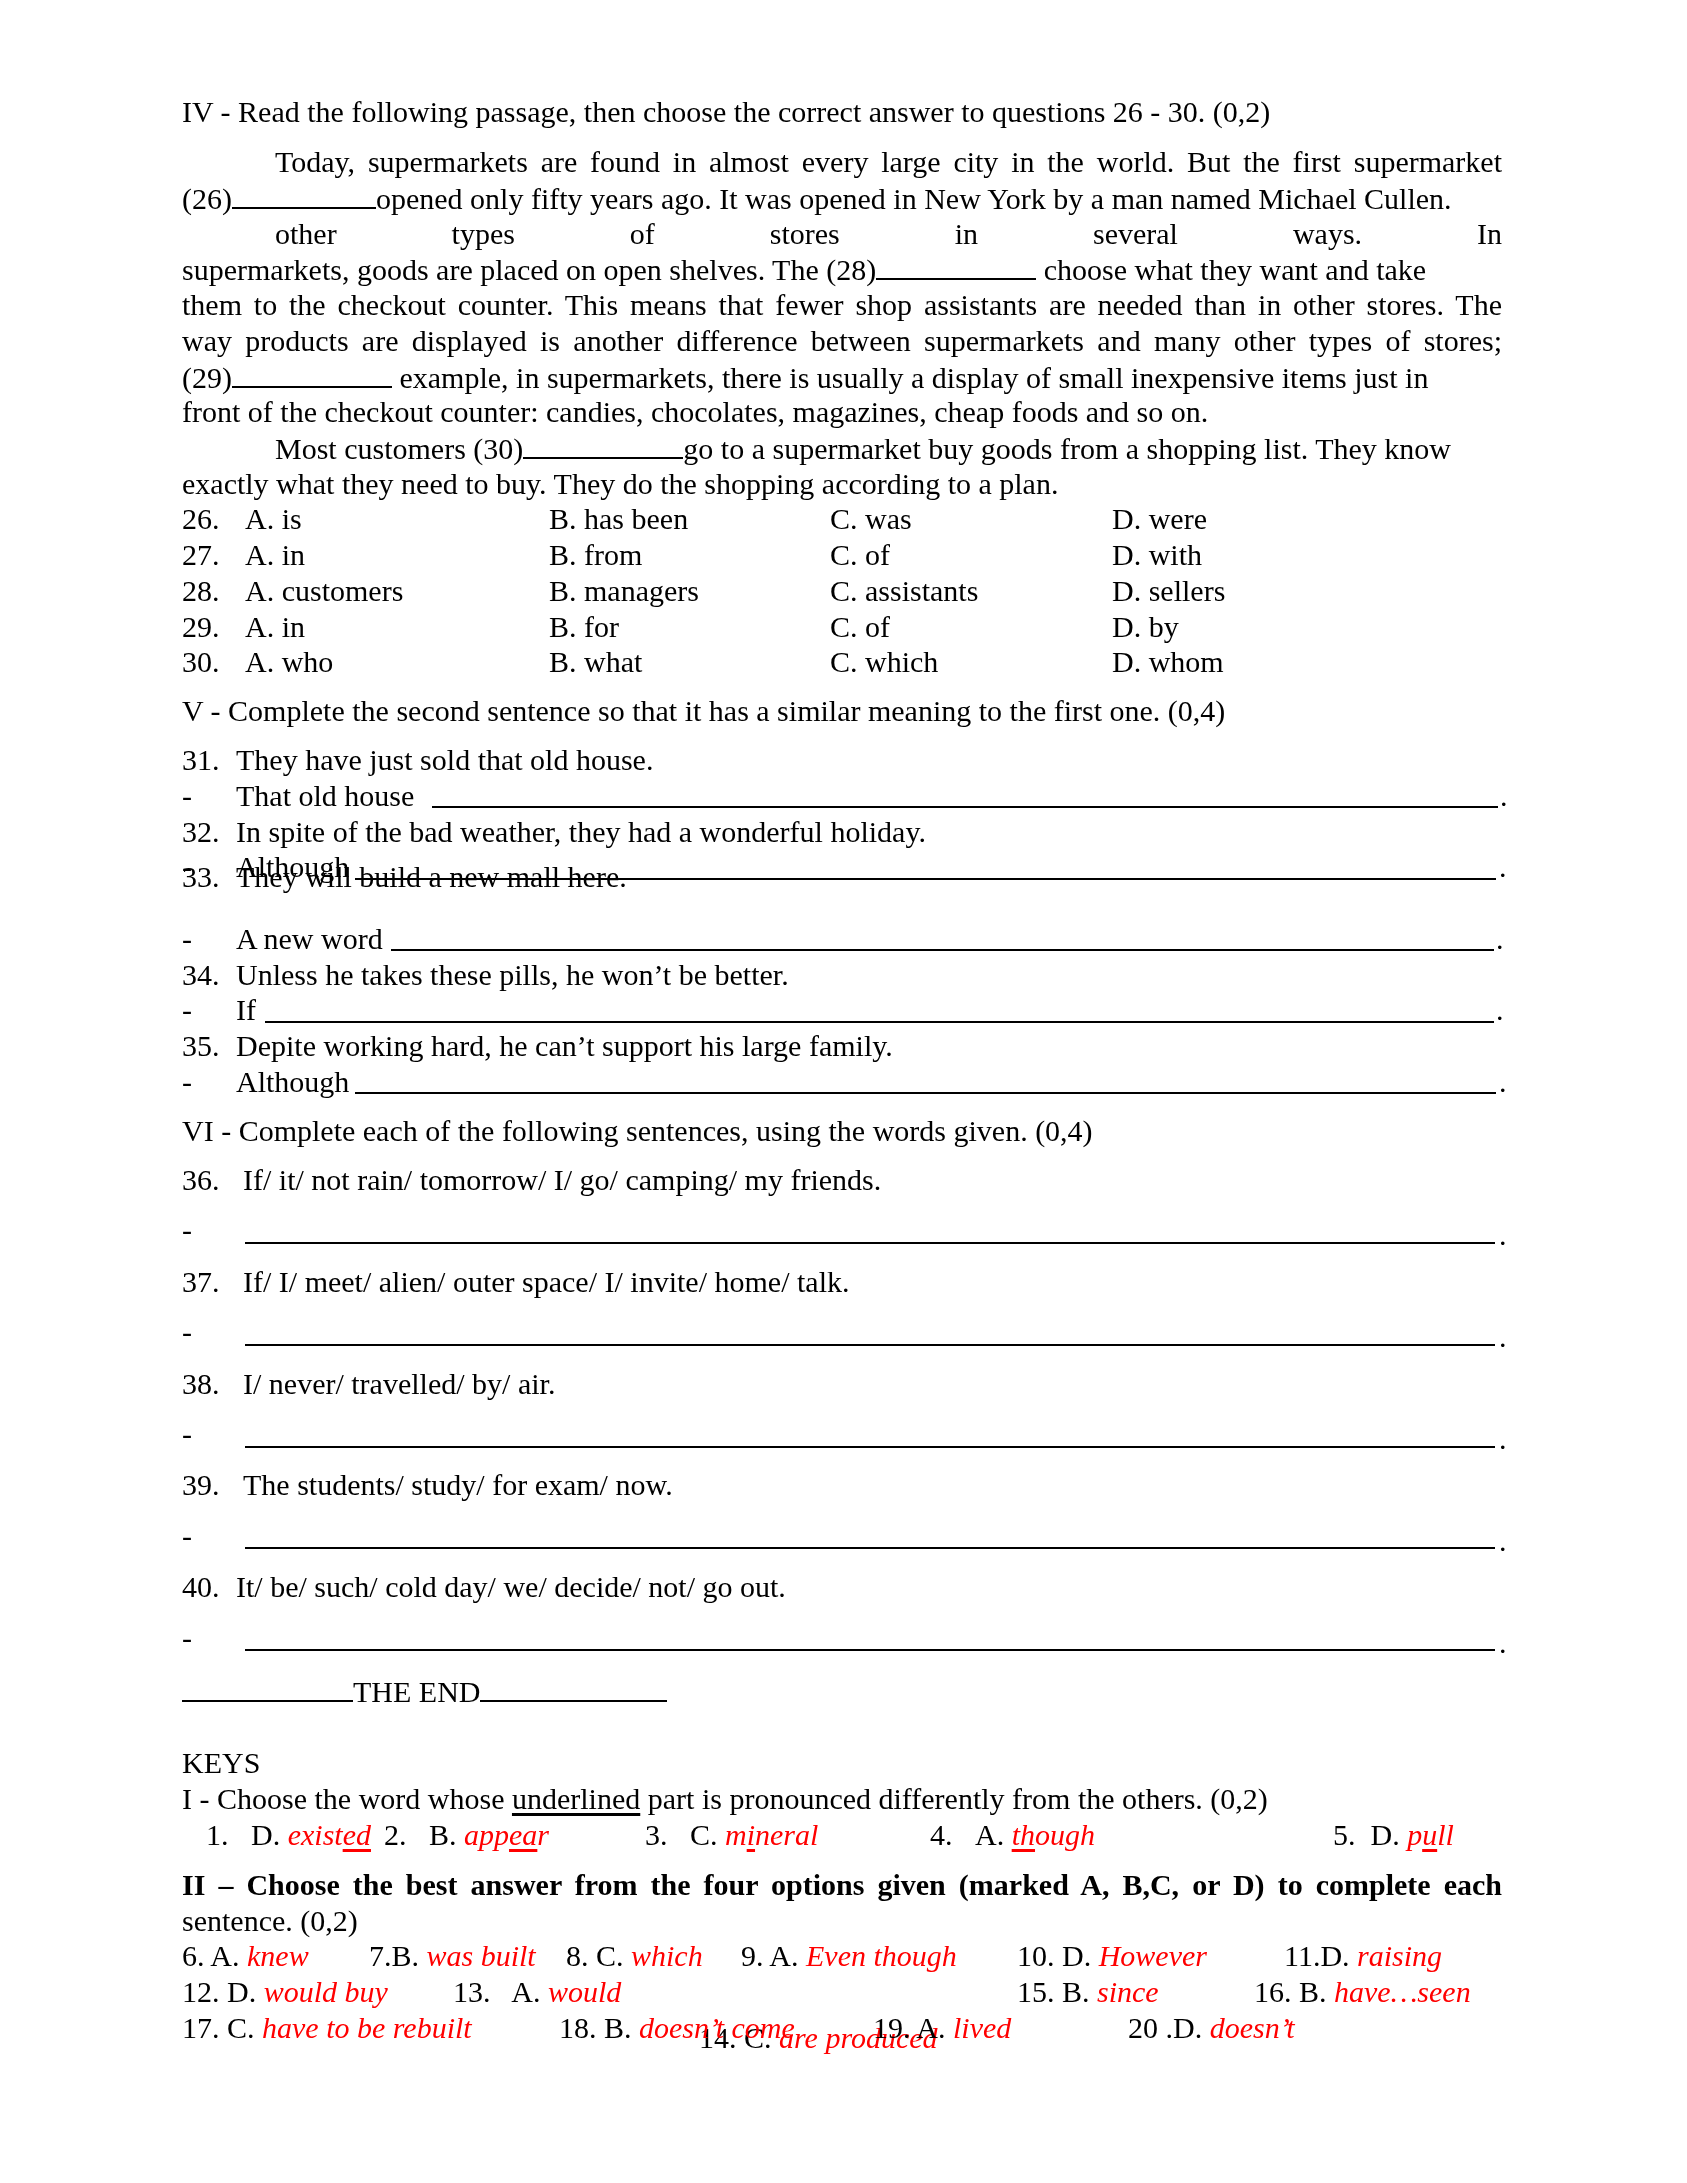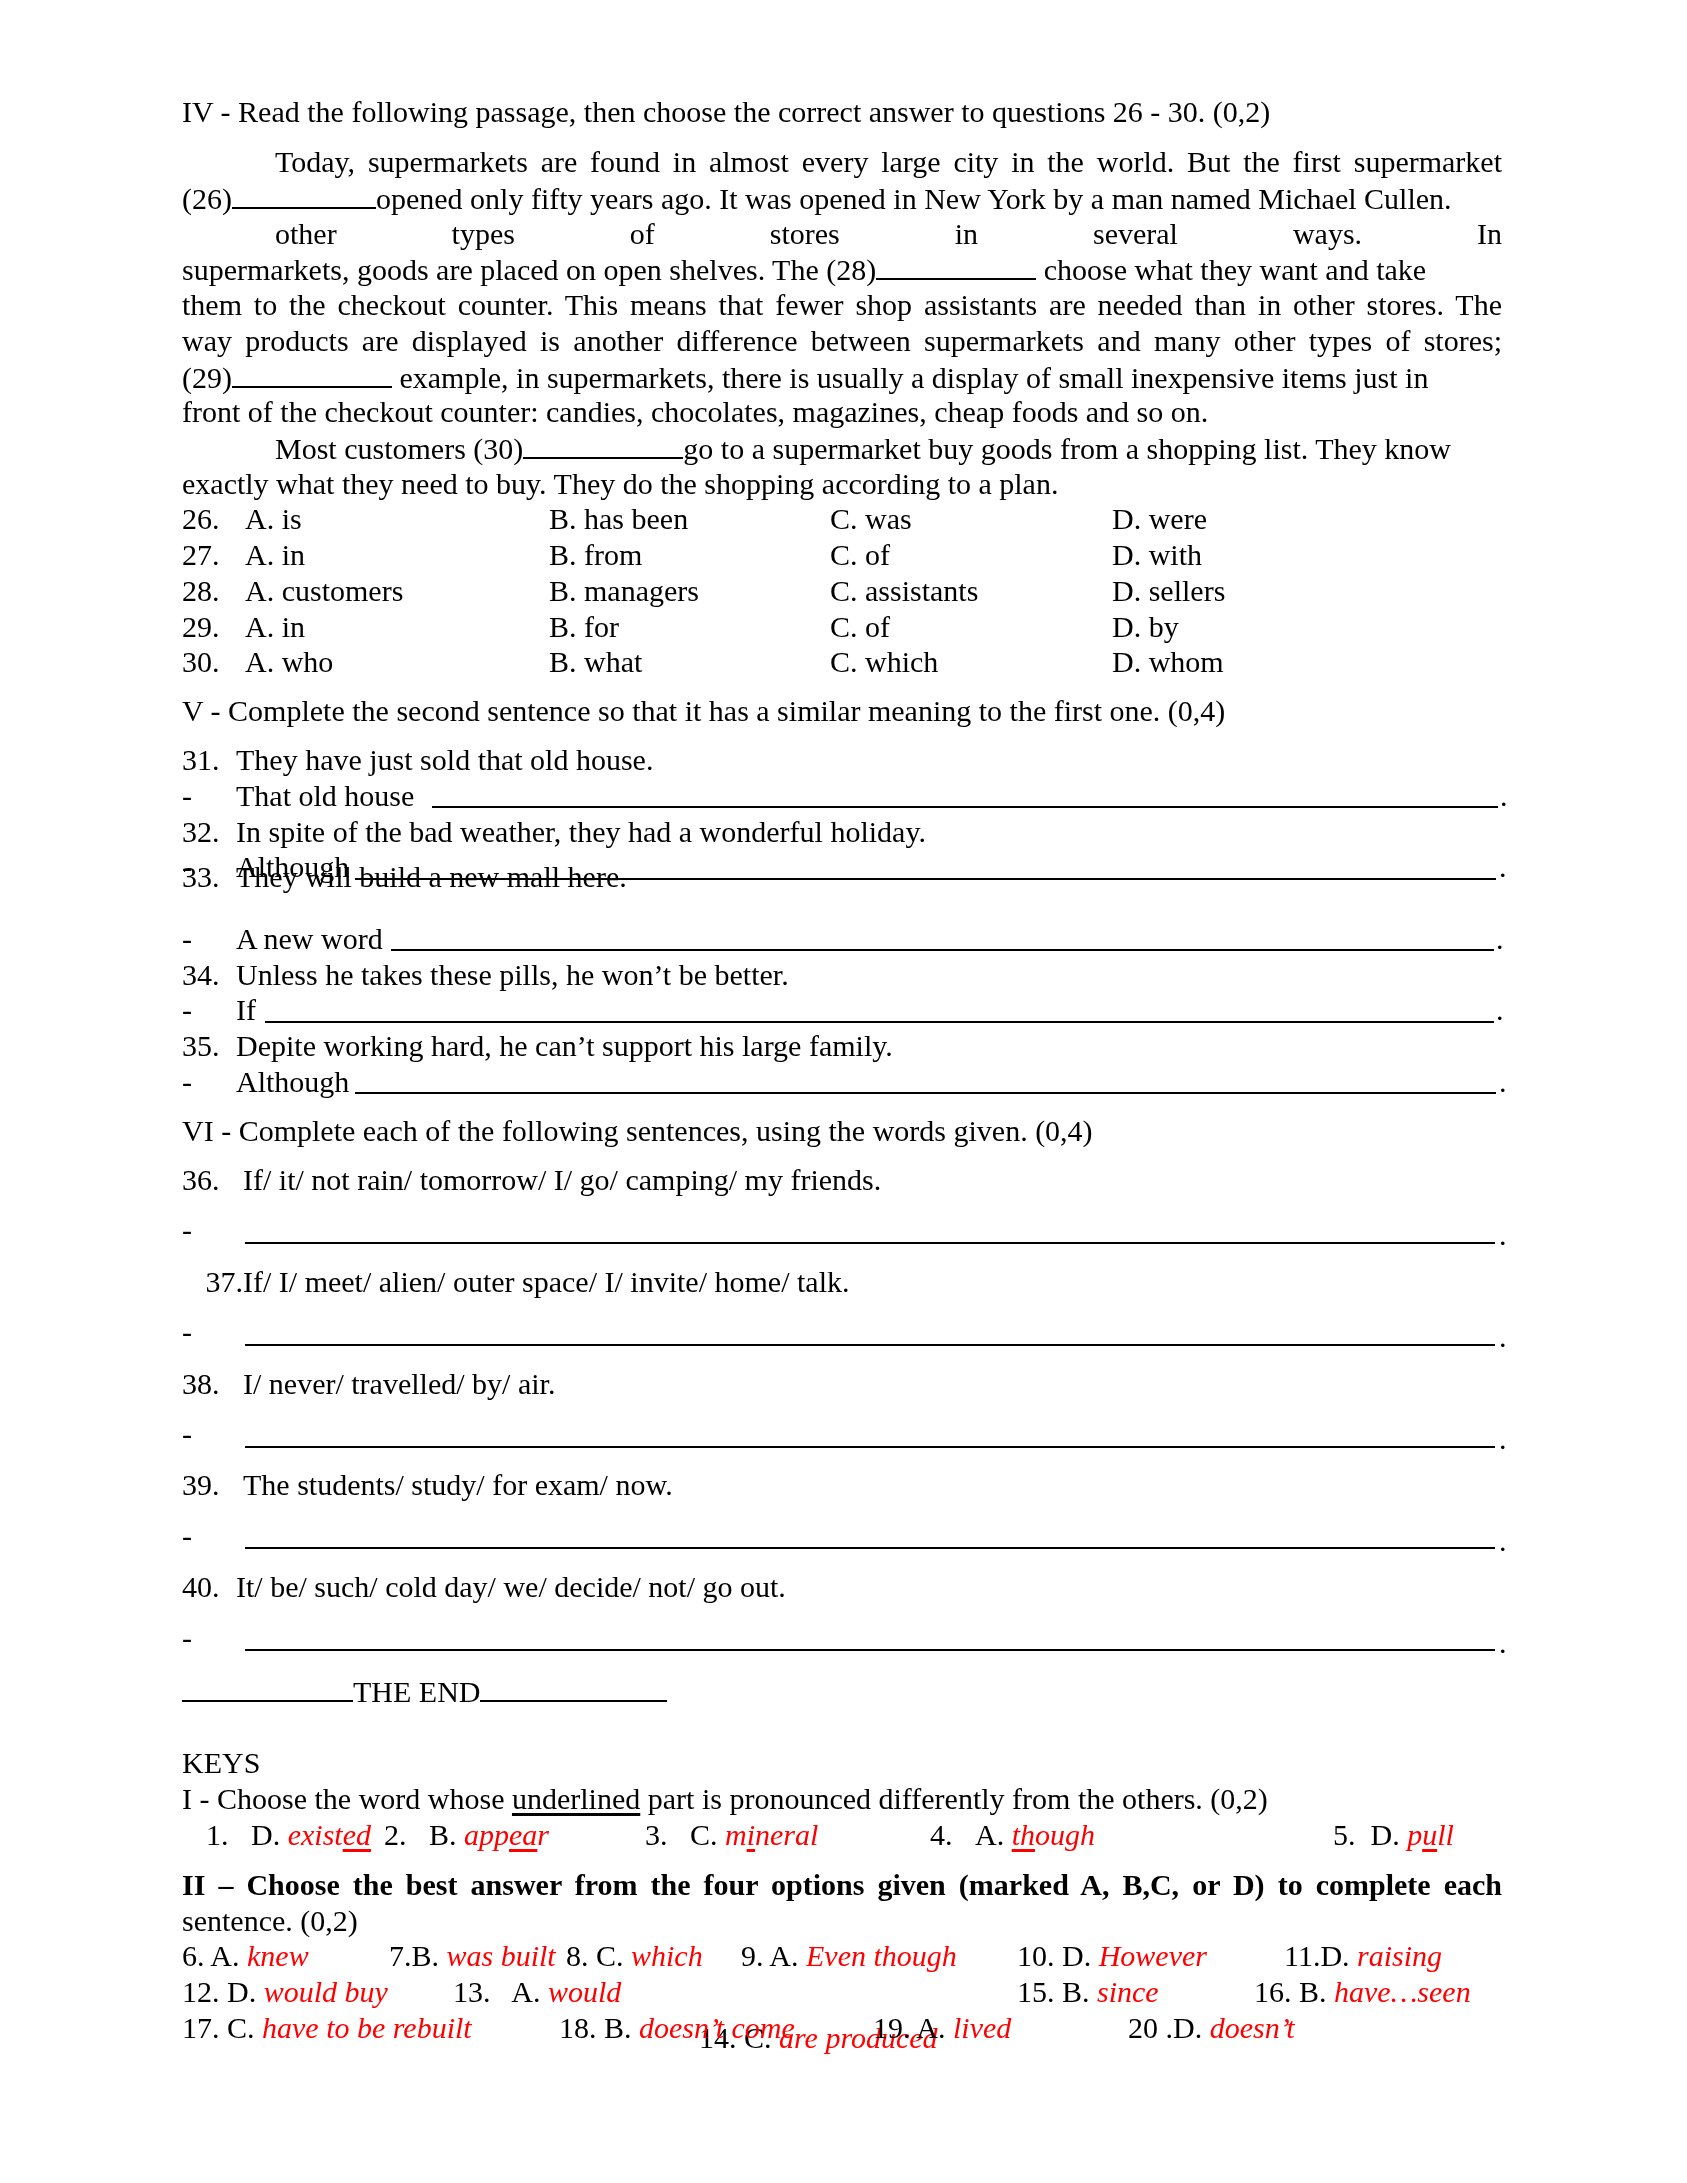--- a/index.html
+++ b/index.html
@@ -122,21 +122,21 @@
   <div class="fill" style="top:1092px; left:173px; width:1141px;"></div>
   <div class="period" style="top:1064px; left:1317px;">.</div>
 
   <div class="h" style="top:1113px;">VI - Complete each of the following sentences, using the words given. (0,4)</div>
 
   <div class="q" style="top:1162px;"><span class="n" style="width:61px;">36.</span><span>If/ it/ not rain/ tomorrow/ I/ go/ camping/ my friends.</span></div>
   <div class="dash" style="top:1212px;"><span class="d">-</span></div>
   <div class="fill" style="top:1242px; left:63px; width:1250px;"></div>
   <div class="period" style="top:1217px; left:1317px;">.</div>
 
-  <div class="q" style="top:1264px;"><span class="n" style="width:61px;text-align:right;">37.</span><span>If/ I/ meet/ alien/ outer space/ I/ invite/ home/ talk.</span></div>
+  <div class="q" style="top:1264px;"><span class="n" style="width:61px;">37.</span><span>If/ I/ meet/ alien/ outer space/ I/ invite/ home/ talk.</span></div>
   <div class="dash" style="top:1314px;"><span class="d">-</span></div>
   <div class="fill" style="top:1344px; left:63px; width:1250px;"></div>
   <div class="period" style="top:1319px; left:1317px;">.</div>
 
   <div class="q" style="top:1366px;"><span class="n" style="width:61px;">38.</span><span>I/ never/ travelled/ by/ air.</span></div>
   <div class="dash" style="top:1416px;"><span class="d">-</span></div>
   <div class="fill" style="top:1446px; left:63px; width:1250px;"></div>
   <div class="period" style="top:1421px; left:1317px;">.</div>
 
   <div class="q" style="top:1467px;"><span class="n" style="width:61px;">39.</span><span>The students/ study/ for exam/ now.</span></div>
@@ -164,21 +164,21 @@
     <span class="k" style="left:463px;"><span>3.</span>&nbsp;&nbsp;&nbsp;<span>C.</span> <span class="red"><span>m</span><span class="u">i</span><span>neral</span></span></span>
     <span class="k" style="left:748px;"><span>4.</span>&nbsp;&nbsp;&nbsp;<span>A.</span> <span class="red"><span></span><span class="u">th</span><span>ough</span></span></span>
     <span class="k" style="left:1151px;"><span>5.</span>&nbsp;&nbsp;<span>D.</span> <span class="red"><span>p</span><span class="u">u</span><span>ll</span></span></span>
   </div>
 
   <div class="line just h" style="top:1867px; width:1320px; font-weight:bold;">II – Choose the best answer from the four options given (marked A, B,C, or D) to complete each</div>
   <div class="h" style="top:1903px;">sentence. (0,2)</div>
 
   <div class="key-row" style="top:1938px; width:1320px;">
     <span class="k" style="left:0;"><span>6.  A.</span> <span class="red">knew</span></span>
-    <span class="k" style="left:187px;margin-left:20px;"><span>7.B.</span> <span class="red">was built</span></span>
+    <span class="k" style="left:187px;"><span>7.B.</span> <span class="red">was built</span></span>
     <span class="k" style="left:384px;"><span>8. C.</span> <span class="red">which</span></span>
     <span class="k" style="left:559px;"><span>9. A.</span> <span class="red">Even though</span></span>
     <span class="k" style="left:835px;"><span>10. D.</span> <span class="red">However</span></span>
     <span class="k" style="left:1102px;"><span>11.D.</span> <span class="red">raising</span></span>
   </div>
   <div class="key-row" style="top:1974px; width:1320px;">
     <span class="k" style="left:0;"><span>12. D.</span> <span class="red">would buy</span></span>
     <span class="k" style="left:271px; white-space:pre;"><span>13.   A.</span> <span class="red">would</span></span>
     <span class="k" style="left:517px;margin-top:46px;"><span>14. C.</span> <span class="red">are produced</span></span>
     <span class="k" style="left:835px;"><span>15. B.</span> <span class="red">since</span></span>

